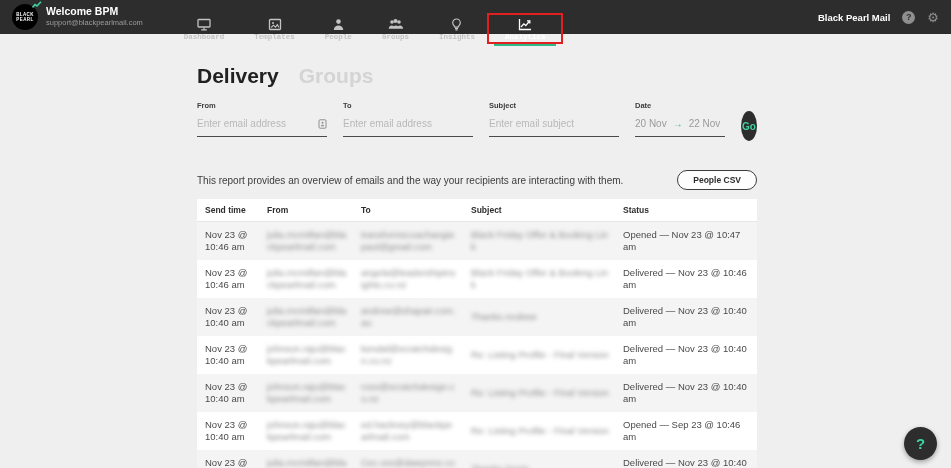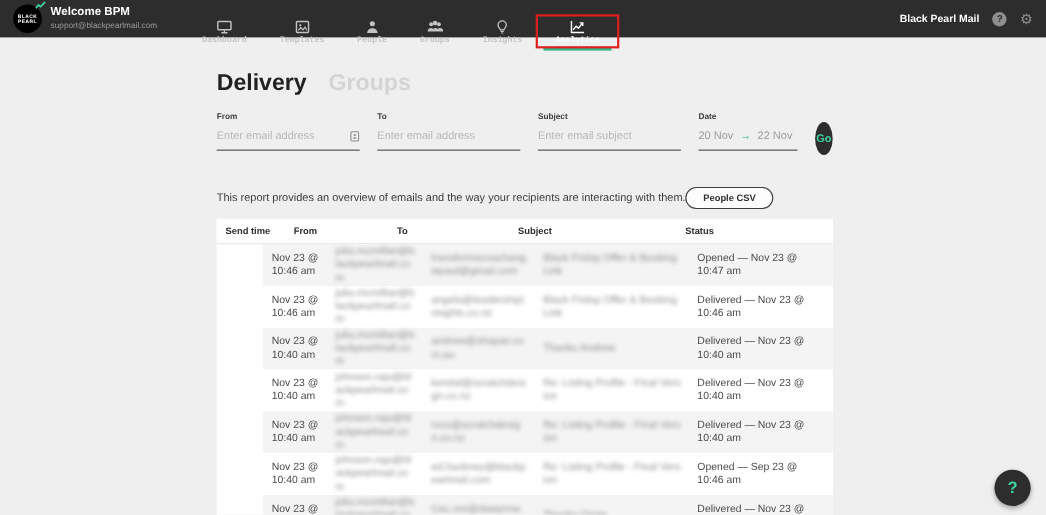--- a/index.html
+++ b/index.html
@@ -71,34 +71,34 @@
   .placeholder { color:#b8b8b8; }
   .contact-picker { color:#8f8f8f; cursor:pointer; display:flex; }
   .date-range { gap:6px; justify-content:flex-start; color:#9a9a9a; }
   .date-arrow { color:#2eb98a; font-weight:bold; }
   .go-btn {
     width:30px; height:30px; border-radius:50%; background:#2d2d2d; border:none;
     color:#3fd3a0; font-size:10px; font-weight:bold; cursor:pointer;
     display:flex; align-items:center; justify-content:center; margin-top:10px;
   }
 
-  .report-row { display:flex; align-items:center; margin-top:29px; }
+  .report-row { display:flex; justify-content:space-between; align-items:center; margin-top:29px; }
   .report-text { font-size:10px; color:#3c3c3c; }
   .export-btn {
     border:1px solid #3c3c3c; border-radius:11px; background:#fdfdfd;
     font-size:8.5px; font-weight:bold; color:#2d2d2d; padding:4px 15px; cursor:pointer;
     font-family:"Liberation Sans", sans-serif;
   }
 
   
   .table { margin-top:9px; width:560px; background:#fff; }
   .t-row { display:flex; align-items:center; }
   .t-header { height:23px; background:#fff; border-bottom:1px solid #e7e7e7; }
   .t-header .cell { font-size:8.5px; font-weight:bold; color:#2d2d2d; }
-  .t-body .t-row { height:38px; font-size:9.5px; color:#4a4a4a; line-height:12px;margin-left:42px; }
+  .t-body .t-row { height:38px; font-size:9.5px; color:#4a4a4a; line-height:12px; }
   .t-body .t-row:nth-child(odd) { background:#f4f4f4; }
   .t-body .t-row:nth-child(even) { background:#ffffff; }
   .cell { padding:0 6px 0 8px; }
   .col-send { width:62px; }
   .col-from { width:94px; }
   .col-to   { width:110px; }
   .col-subject { width:152px; }
   .col-status  { width:142px; }
   .blurred { filter:blur(2px); color:#8d8d8d; word-break:break-all; }
 

